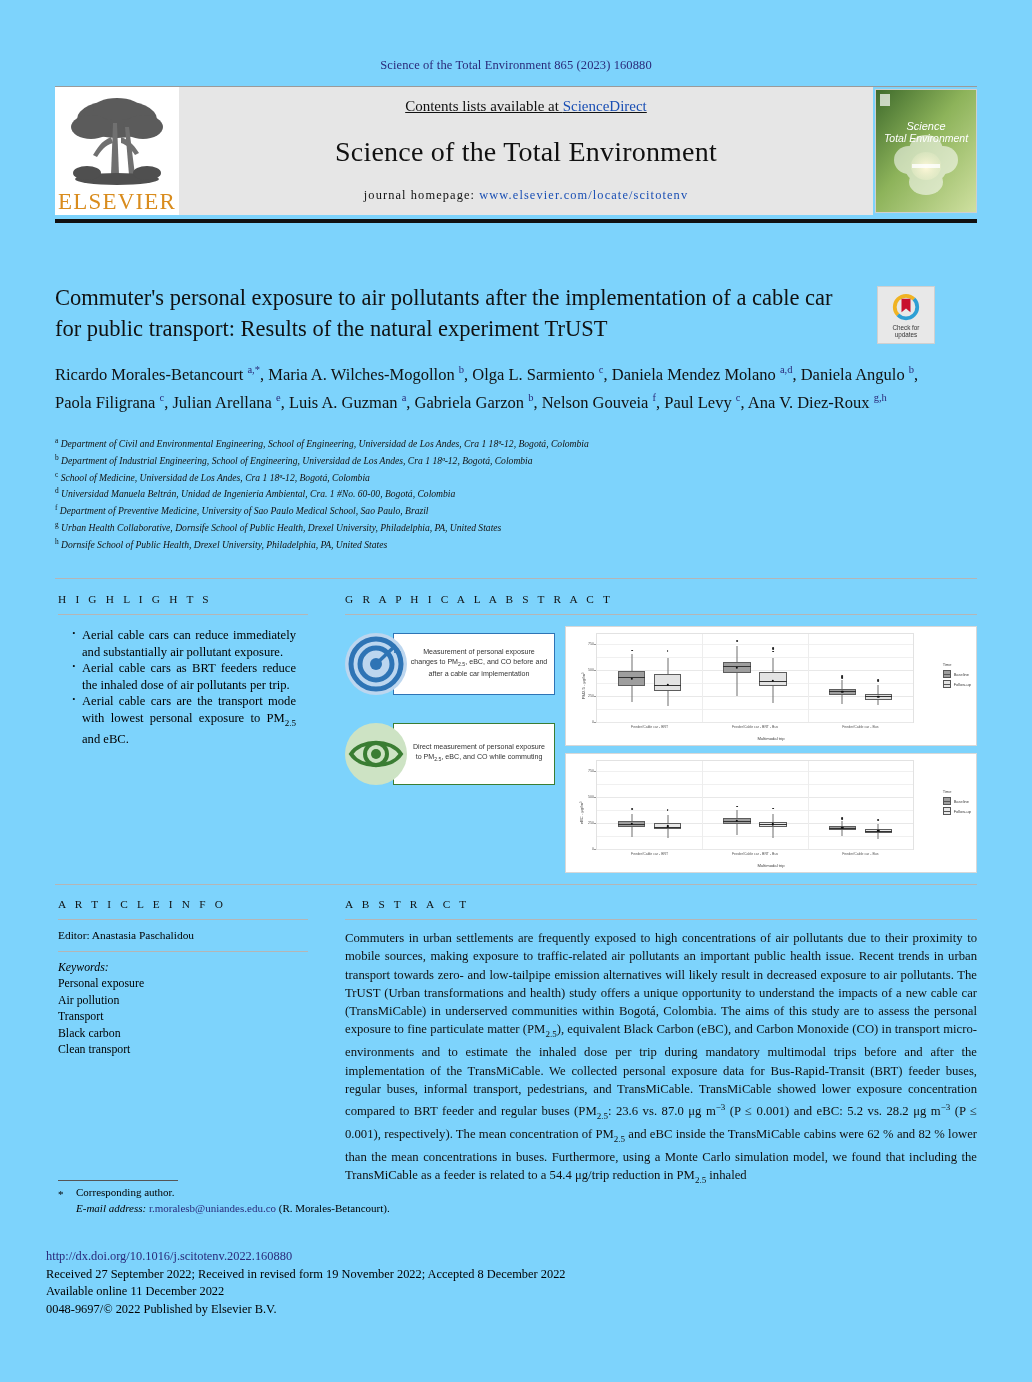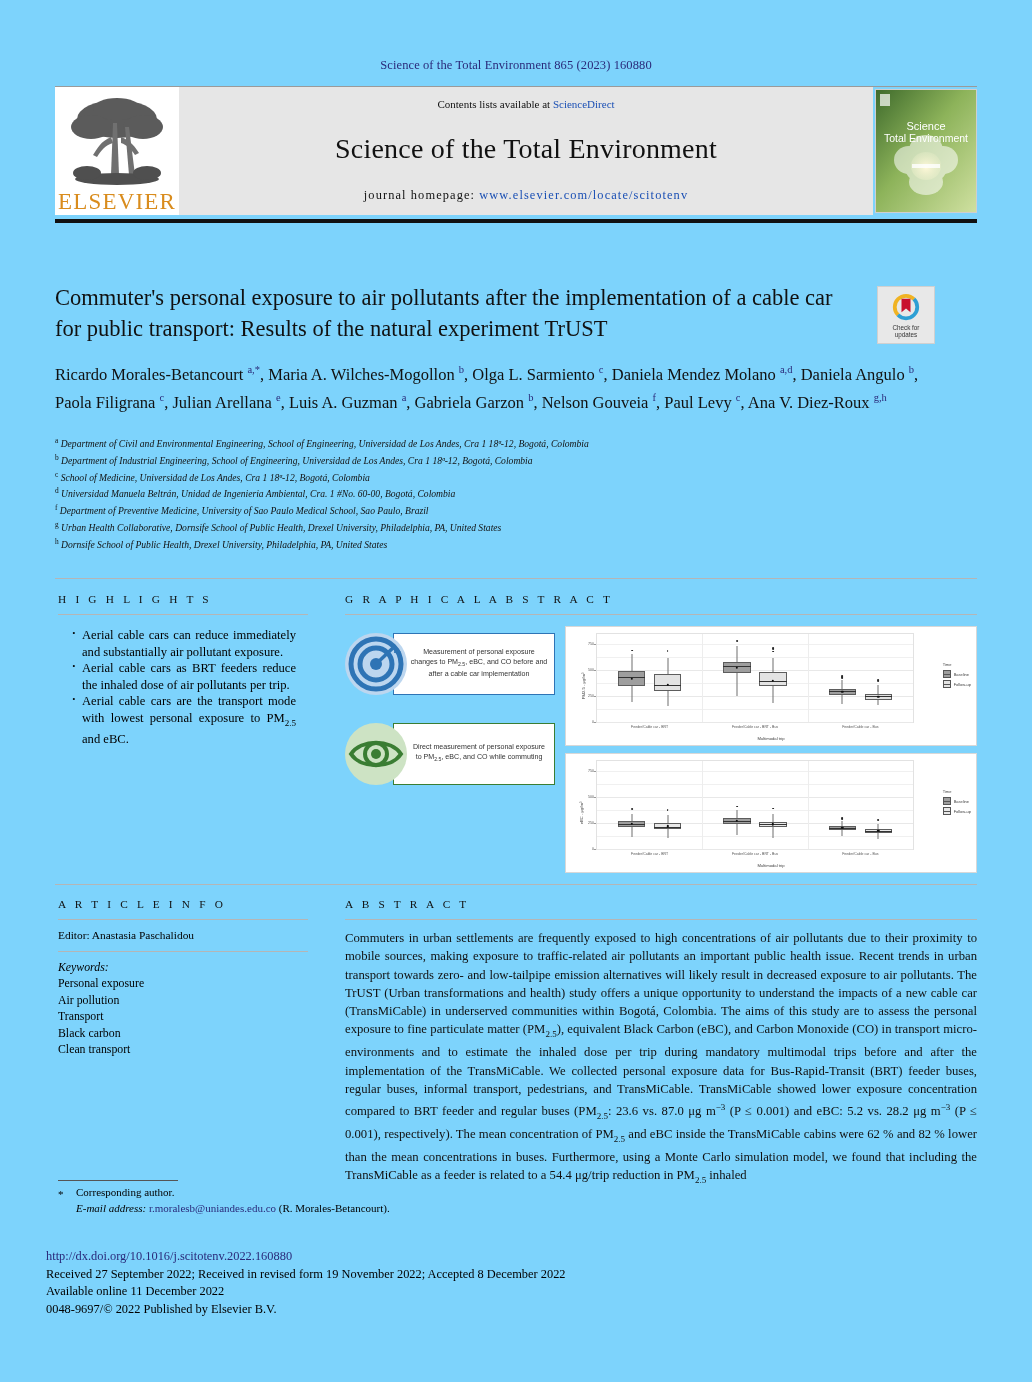--- a/index.html
+++ b/index.html
@@ -14,26 +14,26 @@
   .masthead{position:absolute;top:86px;left:55px;width:922px;}
   .mast-rule-top{border-top:1px solid #9a9a9a;}
   .mast-inner{display:flex;align-items:stretch;height:128px;}
   .elsevier-box{width:124px;flex:0 0 124px;display:flex;flex-direction:column;
      align-items:center;justify-content:flex-end;padding-bottom:2px;background:#fff;}
   .tree-svg{display:block;}
   .elsevier-word{font-family:"Liberation Serif",serif;color:#d98c1d;font-size:23px;
      letter-spacing:1.2px;line-height:1;margin-top:1px;}
   .mast-center{flex:1 1 auto;background:#e6e6e6;display:flex;flex-direction:column;
      align-items:center;justify-content:space-between;padding:11px 0 12px 0;}
-  .contents-line{font-size:11px;color:#111;}
+  .contents-line{font-size:15px;color:#111;text-decoration:underline;}
   .contents-line a{color:#1a4fb4;text-decoration:none;}
   .journal-name{font-size:28px;color:#111;letter-spacing:.2px;}
   .homepage-line{font-size:12.4px;letter-spacing:1.1px;color:#111;}
   .homepage-line .url{color:#1a4fb4;}
-  .cover-box{width:104px;flex:0 0 104px;display:flex;align-items:center;justify-content:flex-end;}
+  .cover-box{width:104px;flex:0 0 104px;display:flex;align-items:center;justify-content:flex-end;font-style:italic;}
   .cover-thumb{width:100px;height:122px;position:relative;overflow:hidden;border:1px solid #cfcfcf;}
   .mast-rule-bot{border-top:4px solid #111;margin-top:4px;}
 
   
   .title-block{position:absolute;top:282px;left:55px;width:922px;}
   .art-title{font-size:22.5px;line-height:31px;max-width:800px;color:#111;}
   .crossmark{position:absolute;right:42px;top:4px;width:56px;height:56px;background:#e8e8e8;
      border:1px solid #d0d0d0;display:flex;flex-direction:column;align-items:center;
      justify-content:center;}
   .crossmark-label{font-family:"Liberation Sans",sans-serif;font-size:6.3px;line-height:7.5px;

